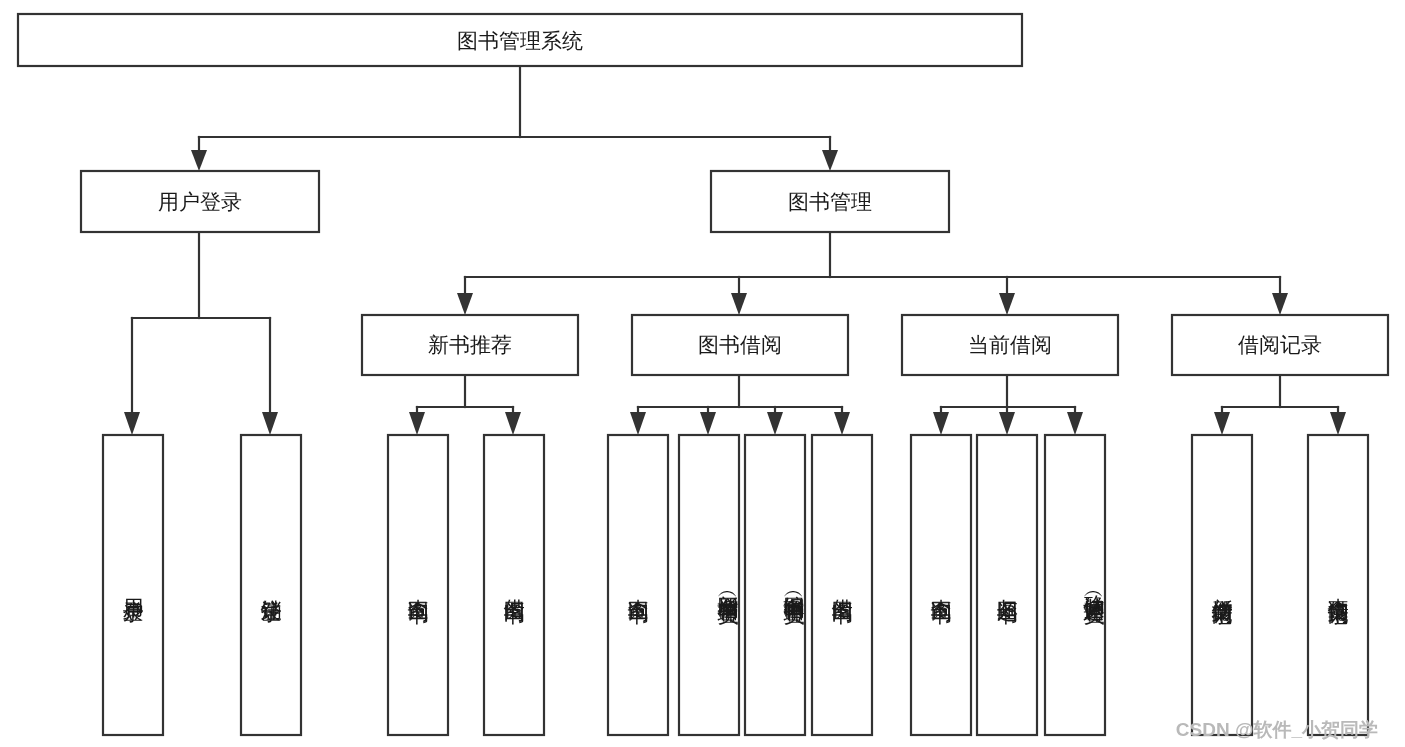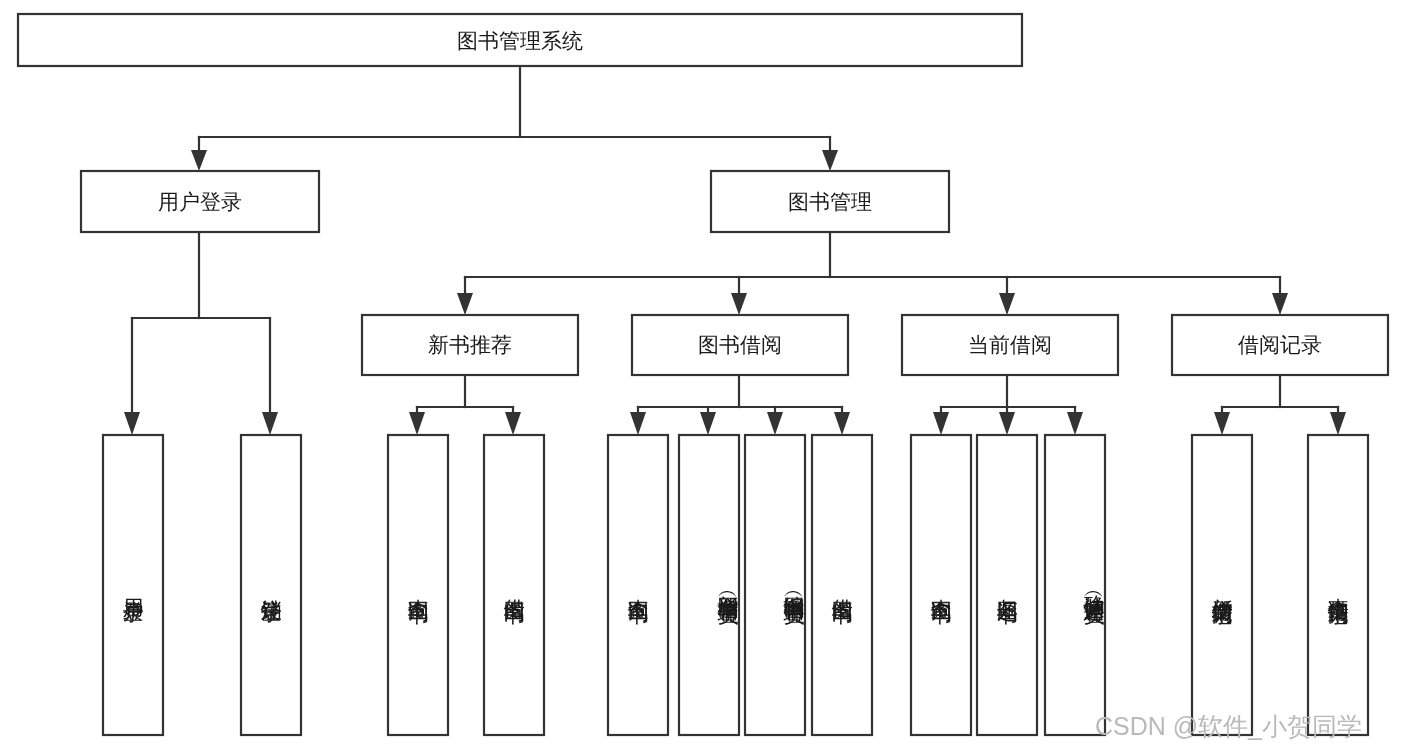--- a/index.html
+++ b/index.html
@@ -59,27 +59,28 @@
     color: #1a1a1a;
     letter-spacing: 1.5px;
     display: flex;
     align-items: center;
     justify-content: center;
     white-space: nowrap;
     user-select: none;
   }
   .watermark {
     position: absolute;
-    right: 24px;
+    right: 8px;
     bottom: 4px;
     font-family: "Liberation Sans", "DejaVu Sans", sans-serif;
-    font-size: 25px;
+    font-size: 19px;
     color: #b9b9b9;
     white-space: nowrap;
     user-select: none;
+    font-weight: bold;
   }
 </style>
 </head>
 <body>
 
 <div id="diagram-root">
 
   <svg id="tree-svg" viewBox="0 0 1405 747">
 
     <g>

